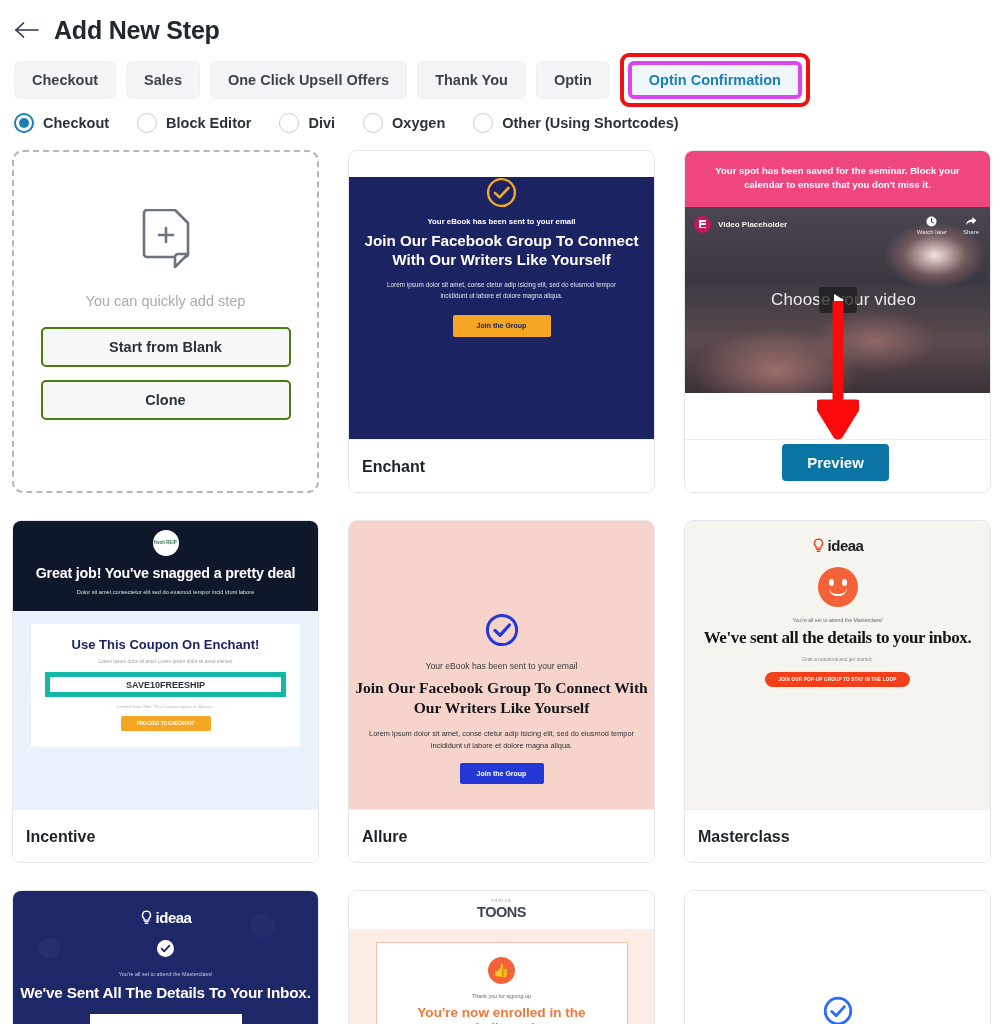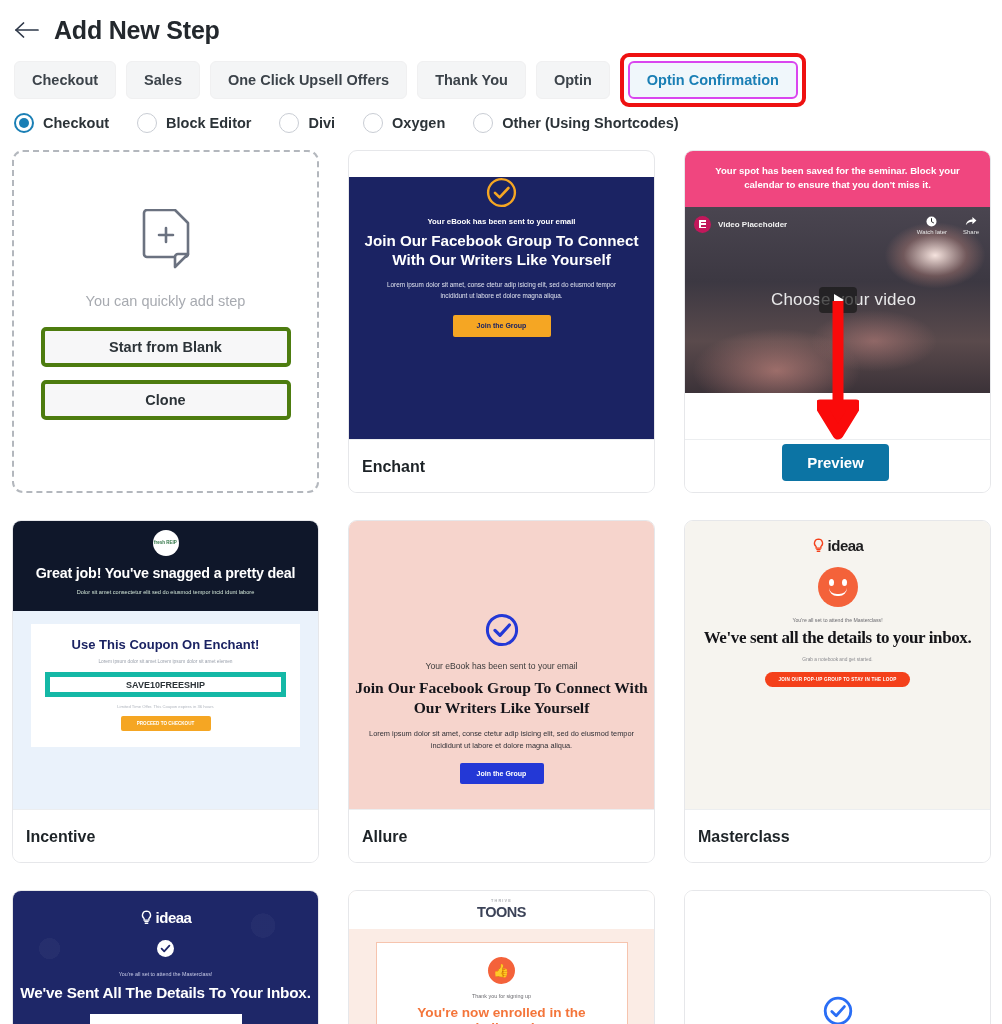--- a/index.html
+++ b/index.html
@@ -51,21 +51,21 @@
     align-items: center;
     justify-content: center;
     font-size: 14.5px;
     font-weight: 600;
     color: #3c434a;
     cursor: pointer;
     white-space: nowrap;
   }
   .tab.active {
     background: #f0f7fb;
-    border: 2px solid #d946ef;
+    border: 4px solid #d946ef;
     color: #1a7fb5;
   }
   .tab-highlight {
     position: relative;
     padding: 4px;
     border: 4px solid #ee1111;
     border-radius: 9px;
     display: flex;
     align-items: center;
     background: #ffffff;
@@ -160,21 +160,21 @@
   .doc-icon { width: 52px; height: 62px; }
   .blank-hint {
     margin-top: 22px;
     font-size: 14.5px;
     color: #a7aab0;
   }
   .blank-btn {
     width: 250px;
     height: 40px;
     background: #f7f7f8;
-    border: 4px solid #4d7c0f;
+    border: 2px solid #4d7c0f;
     border-radius: 5px;
     display: flex; align-items: center; justify-content: center;
     font-size: 14.5px;
     font-weight: 700;
     color: #2c3338;
     cursor: pointer;
   }
   .blank-btn.first { margin-top: 18px; }
   .blank-btn.second { margin-top: 13px; }
 

